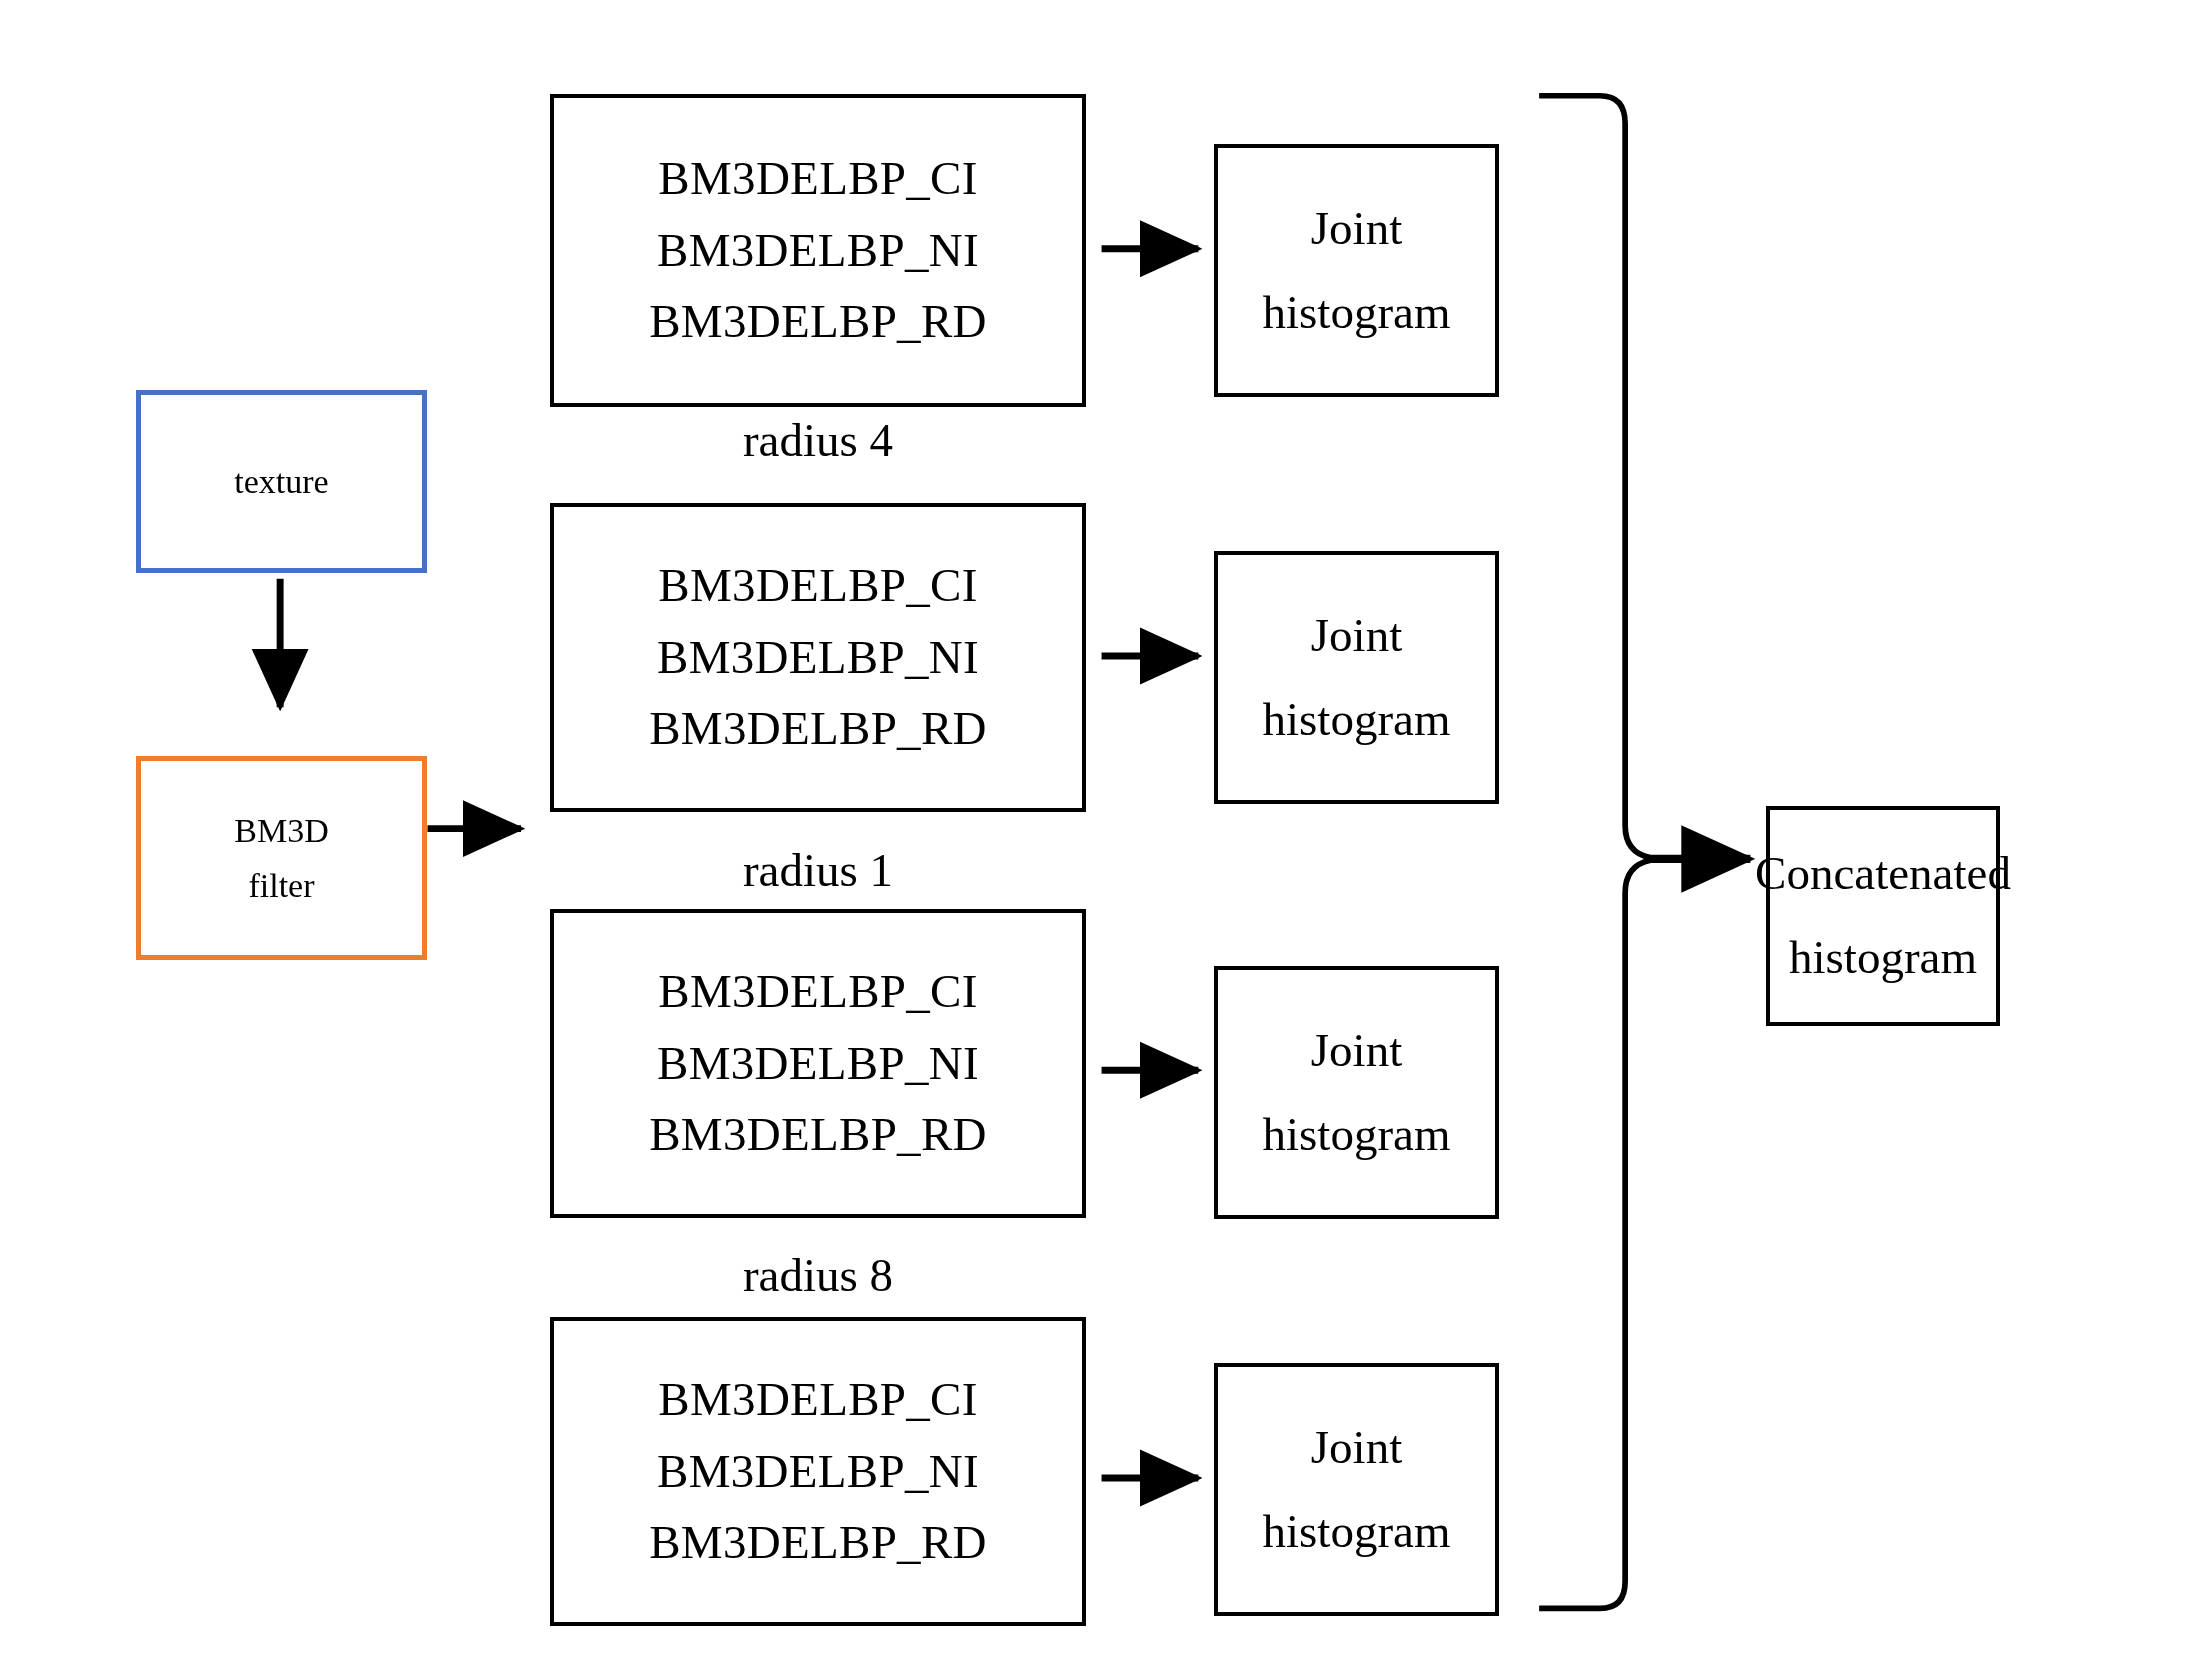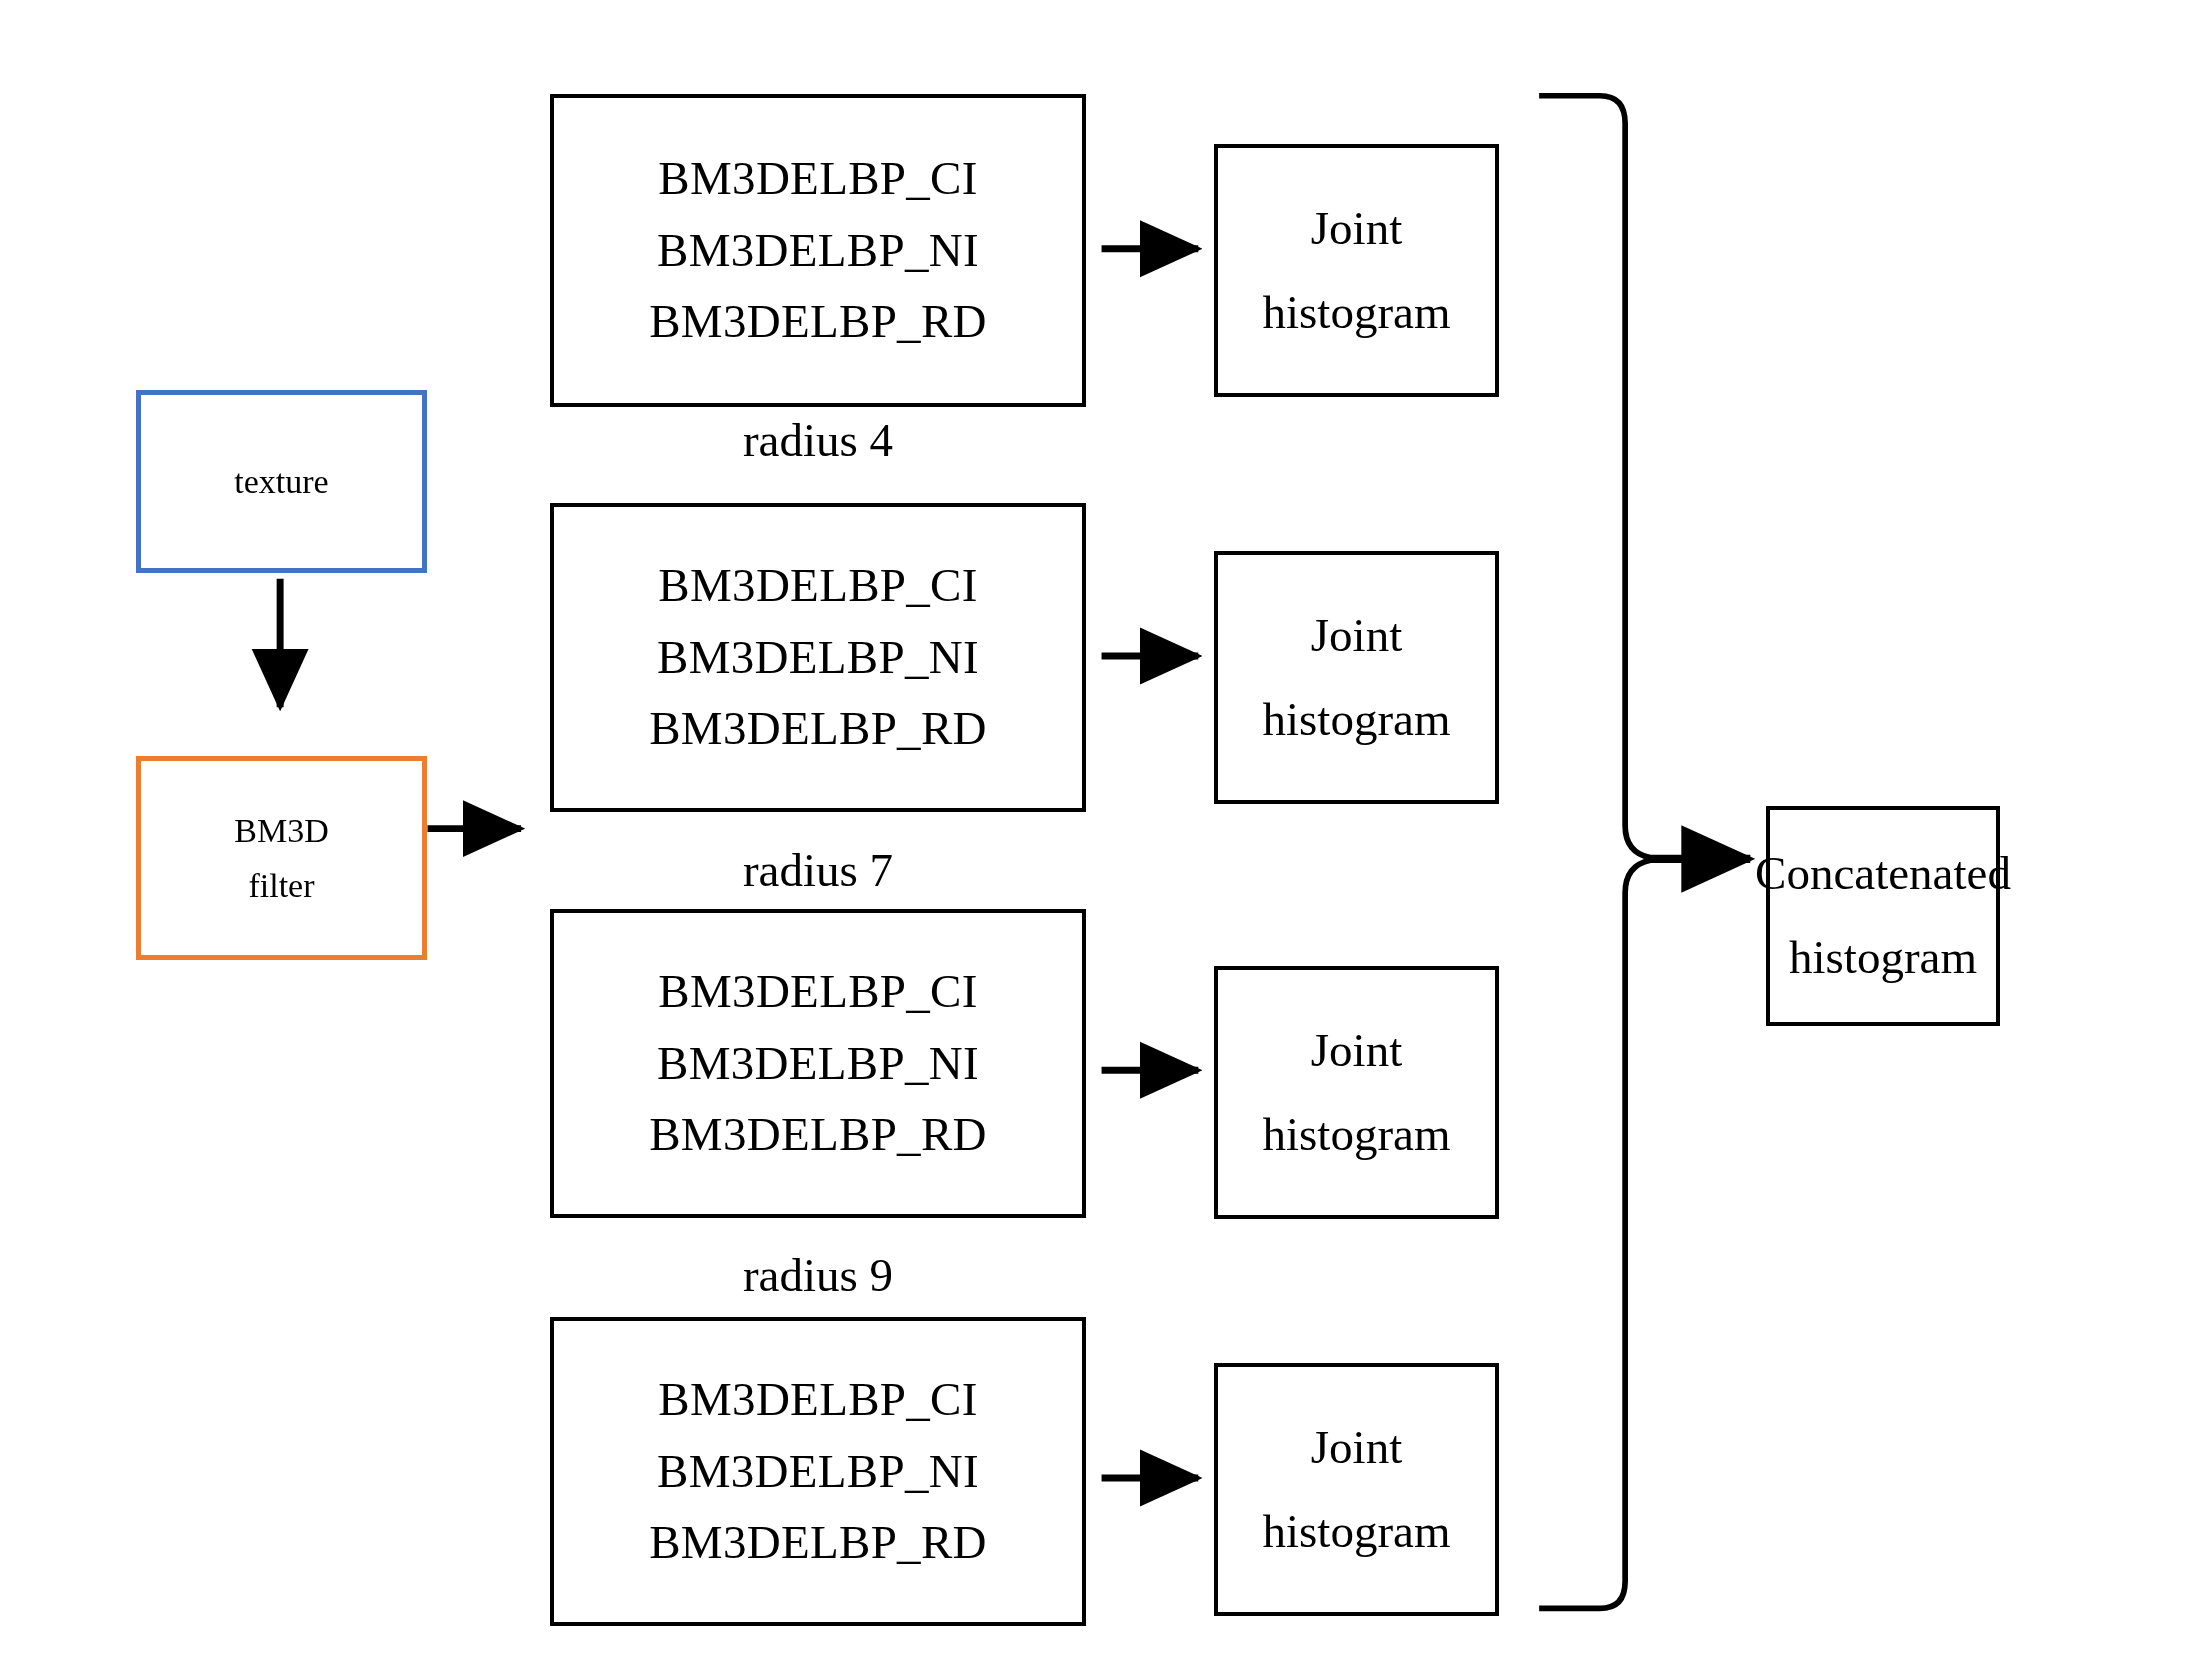--- a/index.html
+++ b/index.html
@@ -79,22 +79,22 @@
   <div class="node node-blue" style="left:136px; top:390px; width:291px; height:183px;">
     <div class="simple-label">texture</div>
   </div>
 
   <div class="node node-orange" style="left:136px; top:726px; width:291px; height:204px;">
     <div class="simple-label">BM3D</div>
     <div class="simple-label">filter</div>
   </div>
 
   <div class="group-title" style="left:550px; top:417px; width:536px;">radius 4</div>
-  <div class="group-title" style="left:550px; top:847px; width:536px;">radius 7</div>
-  <div class="group-title" style="left:550px; top:1252px; width:536px;">radius 9</div>
+  <div class="group-title" style="left:550px; top:847px; width:536px;">radius 1</div>
+  <div class="group-title" style="left:550px; top:1252px; width:536px;">radius 8</div>
 
   <div class="node node-black" style="left:550px; top:94px; width:536px; height:313px;">
     <div class="feat-line">BM3DELBP_CI</div>
     <div class="feat-line">BM3DELBP_NI</div>
     <div class="feat-line">BM3DELBP_RD</div>
   </div>
 
   <div class="node node-black" style="left:550px; top:503px; width:536px; height:309px;">
     <div class="feat-line">BM3DELBP_CI</div>
     <div class="feat-line">BM3DELBP_NI</div>

